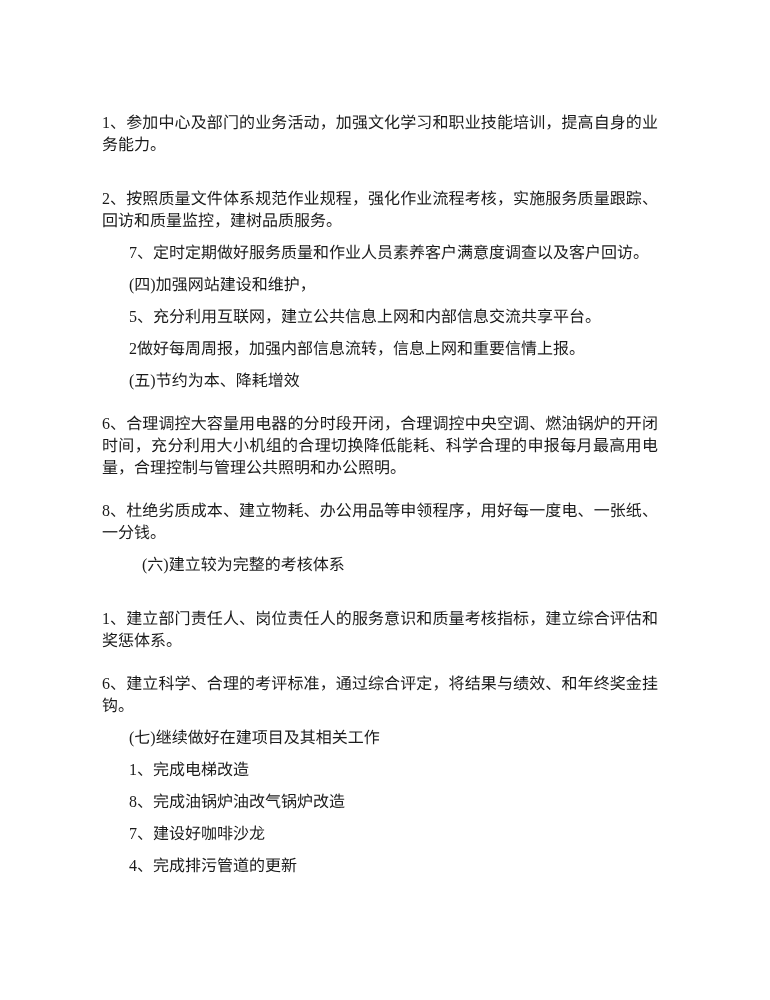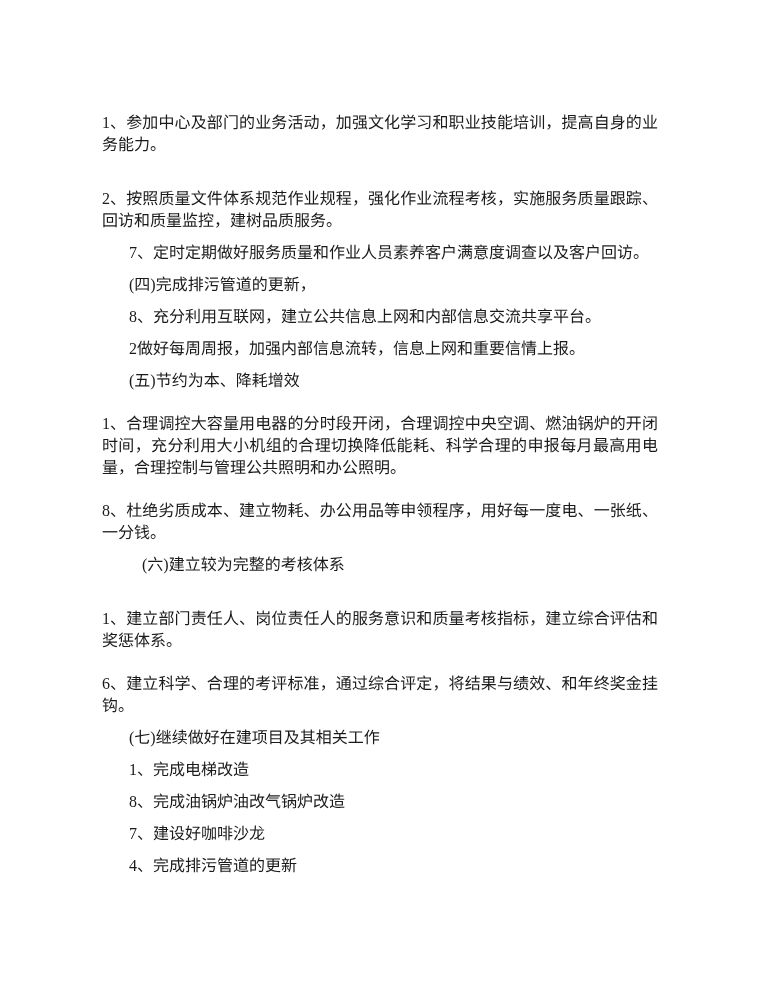--- a/index.html
+++ b/index.html
@@ -42,25 +42,25 @@
   .space-xlarge { margin-top: 32px; }
 </style>
 </head>
 <body>
 
 <div class="page" style="background: rgb(255, 255, 255); color: rgb(26, 26, 26);">
   <div class="doc-body" id="doc-body">
       <p class="para indent-0 space-none">1、参加中心及部门的业务活动，加强文化学习和职业技能培训，提高自身的业务能力。</p>
       <p class="para indent-0 space-xlarge">2、按照质量文件体系规范作业规程，强化作业流程考核，实施服务质量跟踪、回访和质量监控，建树品质服务。</p>
       <p class="para indent-1 space-normal">7、定时定期做好服务质量和作业人员素养客户满意度调查以及客户回访。</p>
-      <p class="para indent-1 space-normal">(四)完成排污管道的更新，</p>
-      <p class="para indent-1 space-normal">8、充分利用互联网，建立公共信息上网和内部信息交流共享平台。</p>
+      <p class="para indent-1 space-normal">(四)加强网站建设和维护，</p>
+      <p class="para indent-1 space-normal">5、充分利用互联网，建立公共信息上网和内部信息交流共享平台。</p>
       <p class="para indent-1 space-normal">2做好每周周报，加强内部信息流转，信息上网和重要信情上报。</p>
       <p class="para indent-1 space-normal">(五)节约为本、降耗增效</p>
-      <p class="para indent-0 space-large">1、合理调控大容量用电器的分时段开闭，合理调控中央空调、燃油锅炉的开闭时间，充分利用大小机组的合理切换降低能耗、科学合理的申报每月最高用电量，合理控制与管理公共照明和办公照明。</p>
+      <p class="para indent-0 space-large">6、合理调控大容量用电器的分时段开闭，合理调控中央空调、燃油锅炉的开闭时间，充分利用大小机组的合理切换降低能耗、科学合理的申报每月最高用电量，合理控制与管理公共照明和办公照明。</p>
       <p class="para indent-0 space-large">8、杜绝劣质成本、建立物耗、办公用品等申领程序，用好每一度电、一张纸、一分钱。</p>
       <p class="para indent-2 space-normal">(六)建立较为完整的考核体系</p>
       <p class="para indent-0 space-xlarge">1、建立部门责任人、岗位责任人的服务意识和质量考核指标，建立综合评估和奖惩体系。</p>
       <p class="para indent-0 space-large">6、建立科学、合理的考评标准，通过综合评定，将结果与绩效、和年终奖金挂钩。</p>
       <p class="para indent-1 space-normal">(七)继续做好在建项目及其相关工作</p>
       <p class="para indent-1 space-normal">1、完成电梯改造</p>
       <p class="para indent-1 space-normal">8、完成油锅炉油改气锅炉改造</p>
       <p class="para indent-1 space-normal">7、建设好咖啡沙龙</p>
       <p class="para indent-1 space-normal">4、完成排污管道的更新</p>
     </div>

